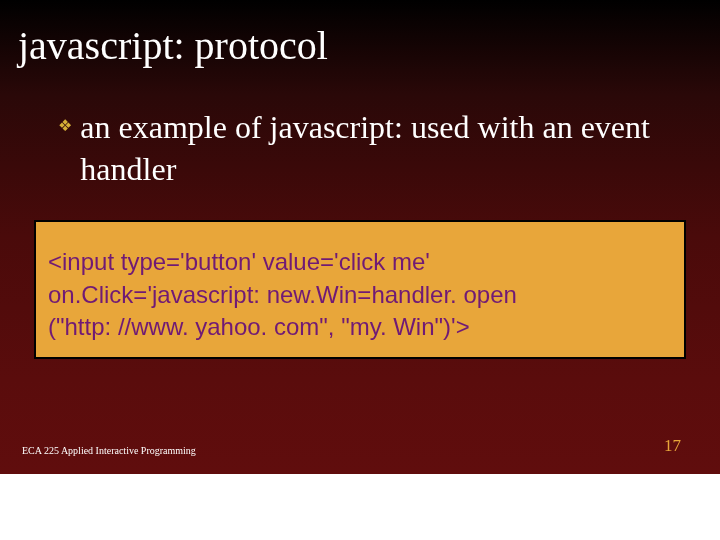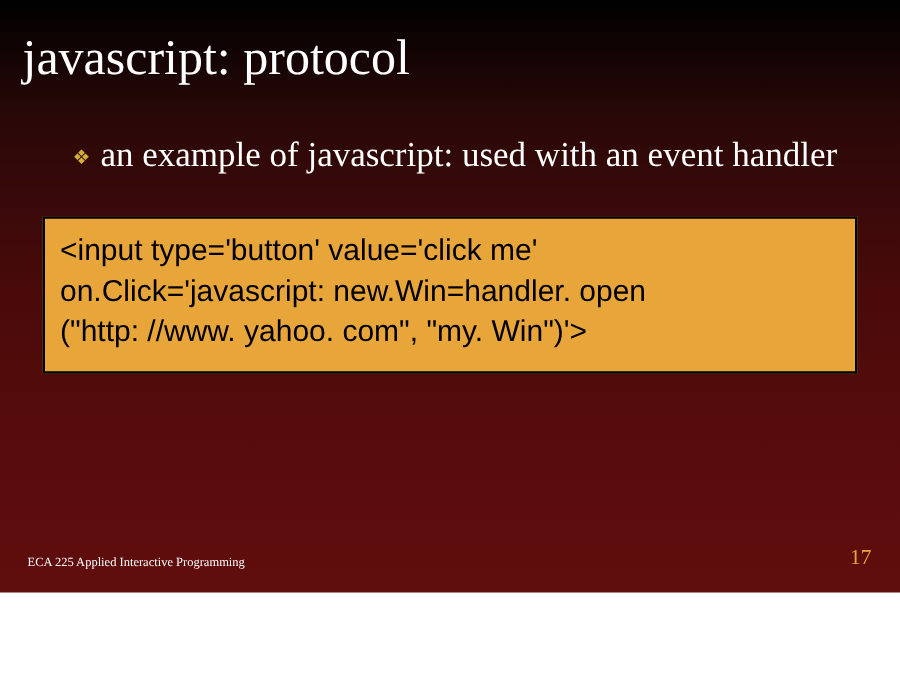--- a/index.html
+++ b/index.html
@@ -30,43 +30,43 @@
   }
   .diamond {
     color: #d4af37;
     font-size: 16px;
     margin-right: 8px;
     margin-top: 9px;
     flex-shrink: 0;
   }
   .bullet-text {
     color: #ffffff;
-    font-size: 28px;
+    font-size: 32px;
     line-height: 1.3;
   }
   .code-box {
     background: #e8a63a;
     border: 2px solid #000000;
     margin: 30px 34px 0 34px;
-    padding: 10px 12px 14px 12px;
-    color: #000000;
+    padding: 24px 12px 14px 12px;
+    color: #701a75;
     font-size: 24px;
     font-family: Arial, Helvetica, sans-serif;
     line-height: 1.35;
   }
   .footer-left {
     position: absolute;
     left: 22px;
     bottom: 18px;
     color: #ffffff;
     font-size: 10px;
   }
   .footer-right {
     position: absolute;
-    right: 23px;
+    right: 39px;
     bottom: 18px;
     color: #e8a63a;
     font-size: 17px;
   }
 </style>
 </head>
 <body>
 
 <div class="slide">
 

